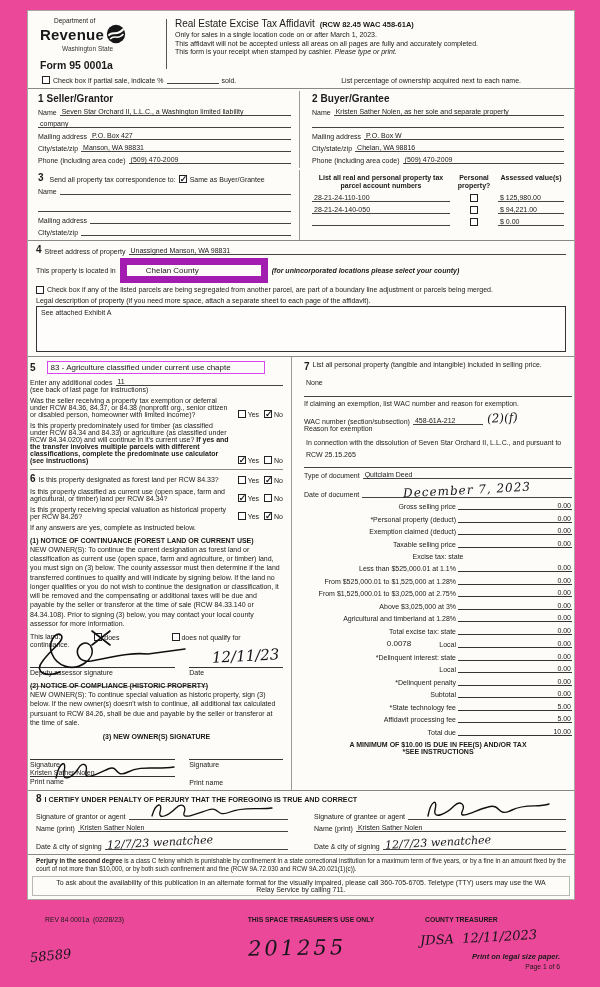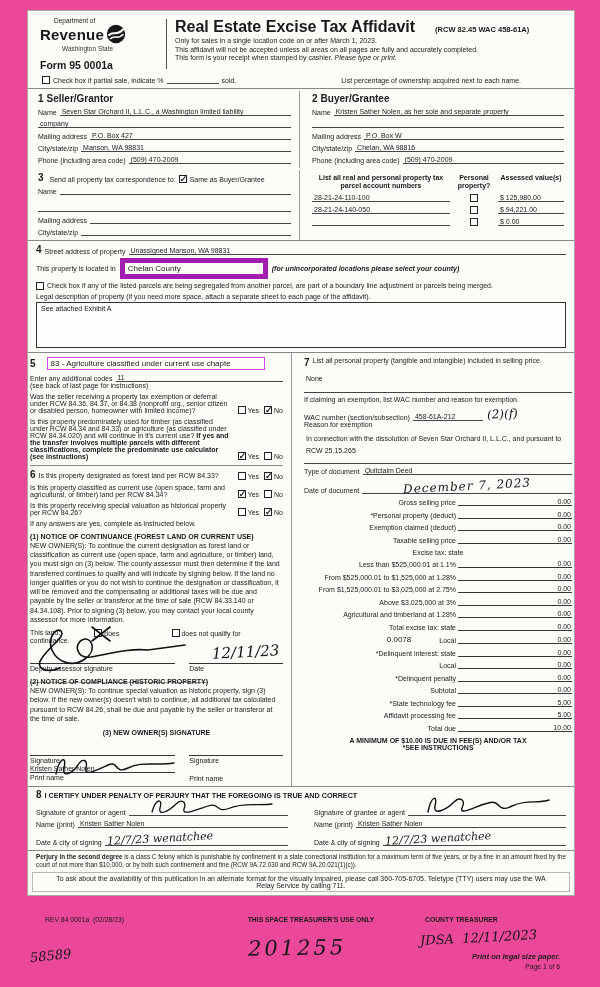--- a/index.html
+++ b/index.html
@@ -19,22 +19,22 @@
   
   .hdr { display:flex; align-items:stretch; padding:6px 6px 2px 6px; }
   .logo-col { width:128px; flex:none; padding-left:6px; }
   .dept-small { font-size:6.5px; margin-left:14px; }
   .dept-row { display:flex; align-items:center; gap:2px; }
   .dept-big { font-size:15px; font-weight:bold; letter-spacing:.2px; }
   .dept-state { font-size:6.5px; color:#333; margin-left:22px; }
   .form-no { font-size:10.5px; font-weight:bold; margin-top:7px; }
   .hdr-div { width:1px; background:#555; margin:2px 8px 2px 4px; flex:none; }
   .title-col { flex:1; padding-top:2px; }
-  .title { font-size:16px; font-weight:bold; line-height:1.05; display:inline; }
-  .title-ref { font-size:7.5px; font-weight:bold; display:inline; margin-left:18px; }
+  .title { font-size:10px; font-weight:normal; line-height:1.05; display:inline; }
+  .title-ref { font-size:7.5px; font-weight:bold; display:inline; margin-left:3px; }
   .subline { font-size:7px; margin-top:1.5px; }
   .italic { font-style:italic; }
 
   
   .cb { display:inline-block; width:8px; height:8px; border:1px solid #222; background:#fff;
         vertical-align:-1px; position:relative; flex:none; }
   .cb.checked::after { content:"✓"; position:absolute; left:0; top:-2px; font-size:9px; font-weight:bold; }
   .sec-num { font-weight:bold; font-size:10px; margin-right:3px; }
   .sec-title { font-weight:bold; font-size:10px; }
   .frow { display:flex; align-items:flex-end; margin-top:4px; }
@@ -51,21 +51,21 @@
   
   .ptable { margin-top:2px; }
   .phead { display:grid; grid-template-columns:1fr 48px 66px; font-weight:bold; text-align:center; line-height:1.15; }
   .prow { display:grid; grid-template-columns:1fr 48px 66px; align-items:flex-end; margin-top:4px; }
   .pno { border-bottom:1px solid #444; min-height:8px; padding:0 2px; }
   .pcb { text-align:center; }
   .pval { border-bottom:1px solid #444; padding:0 2px; }
 
   
   .sec4 { padding:3px 8px 4px 8px; border-top:1px solid #888; }
-  .countybox { display:inline-block; border:5px solid #a21caf; min-width:148px; padding:1px 3px; font-size:8px; }
+  .countybox { display:inline-block; border:7px solid #a21caf; min-width:148px; padding:1px 19px; font-size:8px; }
   .legalbox { border:1px solid #333; height:46px; padding:2px 4px; margin-top:2px; background:#fefdfb; }
 
   
   .grid2b { display:grid; grid-template-columns:263px 1fr; border-top:1px solid #888; }
   .qrow { display:flex; align-items:flex-end; margin-top:4px; }
   .qtext { flex:1; padding-right:4px; }
   .yn { white-space:nowrap; flex:none; }
   .yn .cb { margin:0 2px 0 5px; }
   .codebox { display:inline-block; border:1px solid #d946ef; width:218px; padding:1px 3px; font-size:8px;
              white-space:nowrap; overflow:hidden; }

